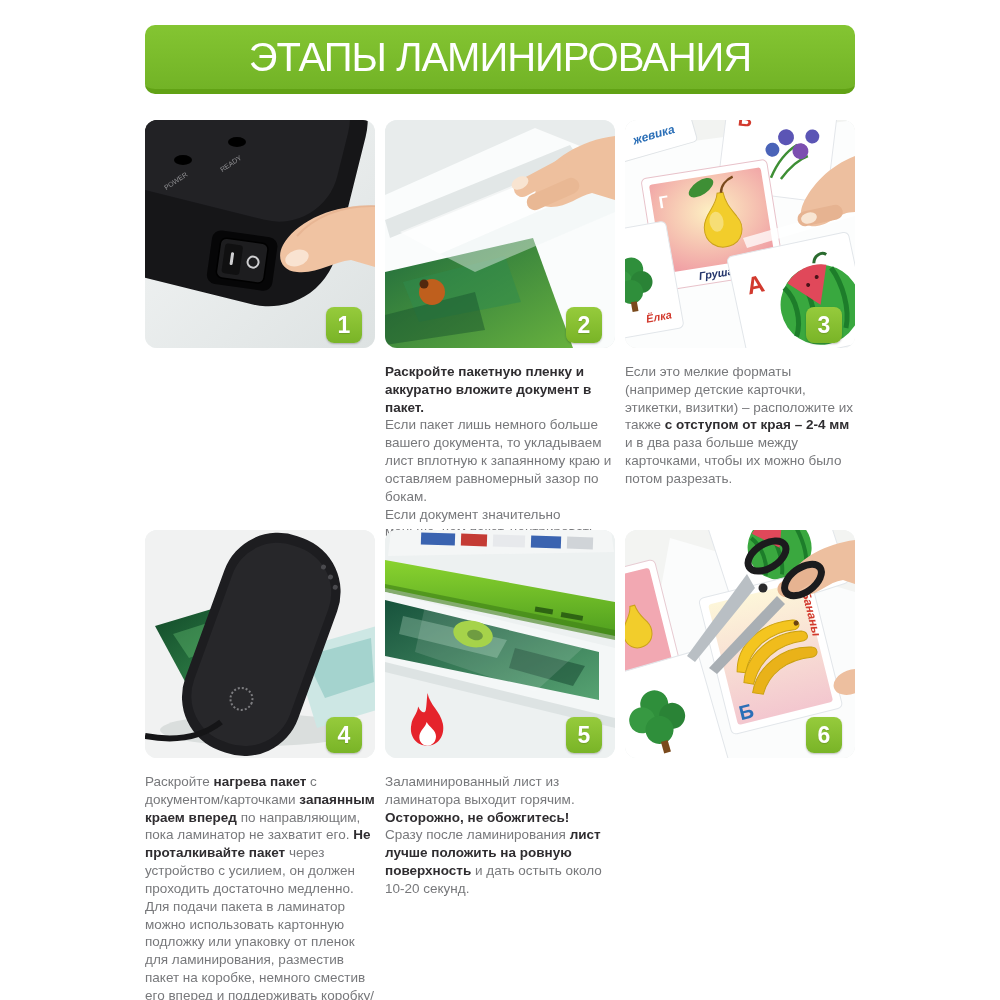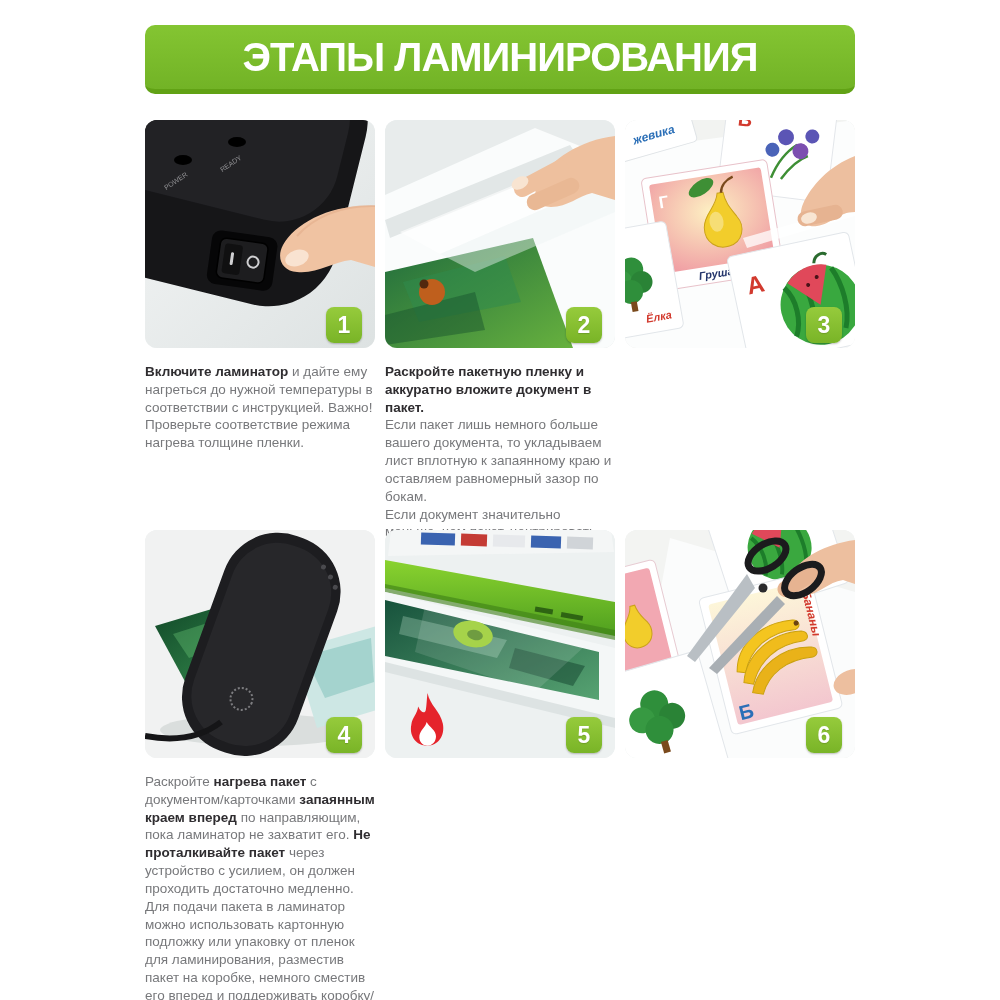--- a/index.html
+++ b/index.html
@@ -9,21 +9,21 @@
     font-family:"Liberation Sans","DejaVu Sans",sans-serif;
   }
   .banner{
     position:absolute;left:145px;top:25px;width:710px;height:64px;
     background:linear-gradient(#84c532,#72b326);
     border-bottom:5px solid #61a215;
     border-radius:10px;
     display:flex;align-items:center;justify-content:center;
   }
   .banner h1{
-    margin:0;color:#ffffff;font-size:40px;font-weight:bold;letter-spacing:-1px;
+    margin:0;color:#ffffff;font-size:40px;font-weight:normal;letter-spacing:-1px;
   }
   .row{position:absolute;left:145px;display:flex;gap:10px;}
   .row-1{top:120px;}
   .row-2{top:530px;}
   .cell{width:230px;position:relative;}
   .photo{
     width:230px;height:228px;border-radius:12px;overflow:hidden;
     position:relative;background:#edf0f0;
   }
   .photo svg{display:block;width:100%;height:100%;}
@@ -80,21 +80,20 @@
           <circle cx="108" cy="141" r="5.5" fill="none" stroke="#cfcfd1" stroke-width="2"></circle>
         </g>
         <g>
           <path d="M230,86 C184,84 150,104 138,125 C131,138 137,151 152,152 C173,154 187,142 206,140 L230,147 Z" fill="#f0c3a2"></path>
           <path d="M230,86 C195,85 168,98 152,116" fill="none" stroke="#e3ad8a" stroke-width="2" opacity=".6"></path>
           <ellipse cx="152" cy="138" rx="12" ry="8" fill="#f9e3d1" transform="rotate(-18 152 138)"></ellipse>
         </g>
       </svg>
       <div class="badge">1</div>
     </div>
-    <div class="caption"><b>Включите ламинатор</b><span> и дайте ему нагреться до нужной температуры в соответствии с инструкцией. Важно! Проверьте соответствие режима нагрева толщине пленки.</span></div>
   </div>
 
   <div class="cell">
     <div class="photo">
       <svg viewBox="0 0 230 228">
         <defs>
           <linearGradient id="p2g" x1="0" y1="0" x2="1" y2="1">
             <stop offset="0" stop-color="#1f6b3d"></stop>
               <stop offset="1" stop-color="#67b13e"></stop>
           </linearGradient>
@@ -193,20 +192,21 @@
         </g>
         <polygon points="118,118 230,86 230,96 122,128" fill="#ffffff" opacity=".75"></polygon>
         <g>
           <path d="M230,36 C204,46 186,66 178,84 C172,98 179,108 192,106 C207,104 213,92 230,92 Z" fill="#edbf9f"></path>
           <rect x="172" y="88" width="46" height="15" rx="7.5" fill="#e6b391" transform="rotate(-12 195 95)"></rect>
           <ellipse cx="184" cy="98" rx="8" ry="5.5" fill="#f8e5d3" transform="rotate(-14 184 98)"></ellipse>
         </g>
       </svg>
       <div class="badge">3</div>
     </div>
+    <div class="caption"><span>Если это мелкие форматы (например детские карточки, этикетки, визитки) – расположите их также </span><b>с отступом от края – 2-4 мм</b><span> и в два раза больше между карточками, чтобы их можно было потом разрезать.</span></div>
   </div>
 </div>
 
 <div class="row row-2">
 
   <div class="cell">
     <div class="photo">
       <svg viewBox="0 0 230 228">
         <defs>
           <linearGradient id="p4g" x1="0" y1="0" x2="1" y2="1">
@@ -279,20 +279,22 @@
           <ellipse cx="90" cy="105" rx="8" ry="5" fill="#5c8f27" transform="rotate(12 90 105)"></ellipse>
           <polygon points="40,76 200,116 150,162 30,122" fill="#ffffff" opacity=".12"></polygon>
         </g>
         <g transform="translate(17,163) scale(0.85)">
           <path d="M30,0 C33,15 45,21 48,36 C51,51 42,62 30,62 C18,62 8,52 11,37 C12,29 18,25 19,16 C22,23 27,25 28,20 C29,15 29,8 30,0 Z" fill="#e5232b"></path>
           <path d="M30,62 C24,62 19.5,56.5 20.5,50 C21.5,43.5 27.5,40.5 29,34 C32.5,40.5 40,43.5 40,51 C40,57.5 35.5,62 30,62 Z" fill="#ffffff"></path>
         </g>
       </svg>
       <div class="badge">5</div>
     </div>
+    <div class="caption"><span>Заламинированный лист из ламинатора выходит горячим. </span><b>Осторожно, не обожгитесь!</b><span>
+Сразу после ламинирования </span><b>лист лучше положить на ровную поверхность</b><span> и дать остыть около 10-20 секунд.</span></div>
   </div>
 
   <div class="cell">
     <div class="photo">
       <svg viewBox="0 0 230 228">
         <defs>
           <linearGradient id="p6bg" x1="0" y1="0" x2="0" y2="1">
             <stop offset="0" stop-color="#fdf6d9"></stop>
               <stop offset="1" stop-color="#f3c7cf"></stop>
           </linearGradient>

